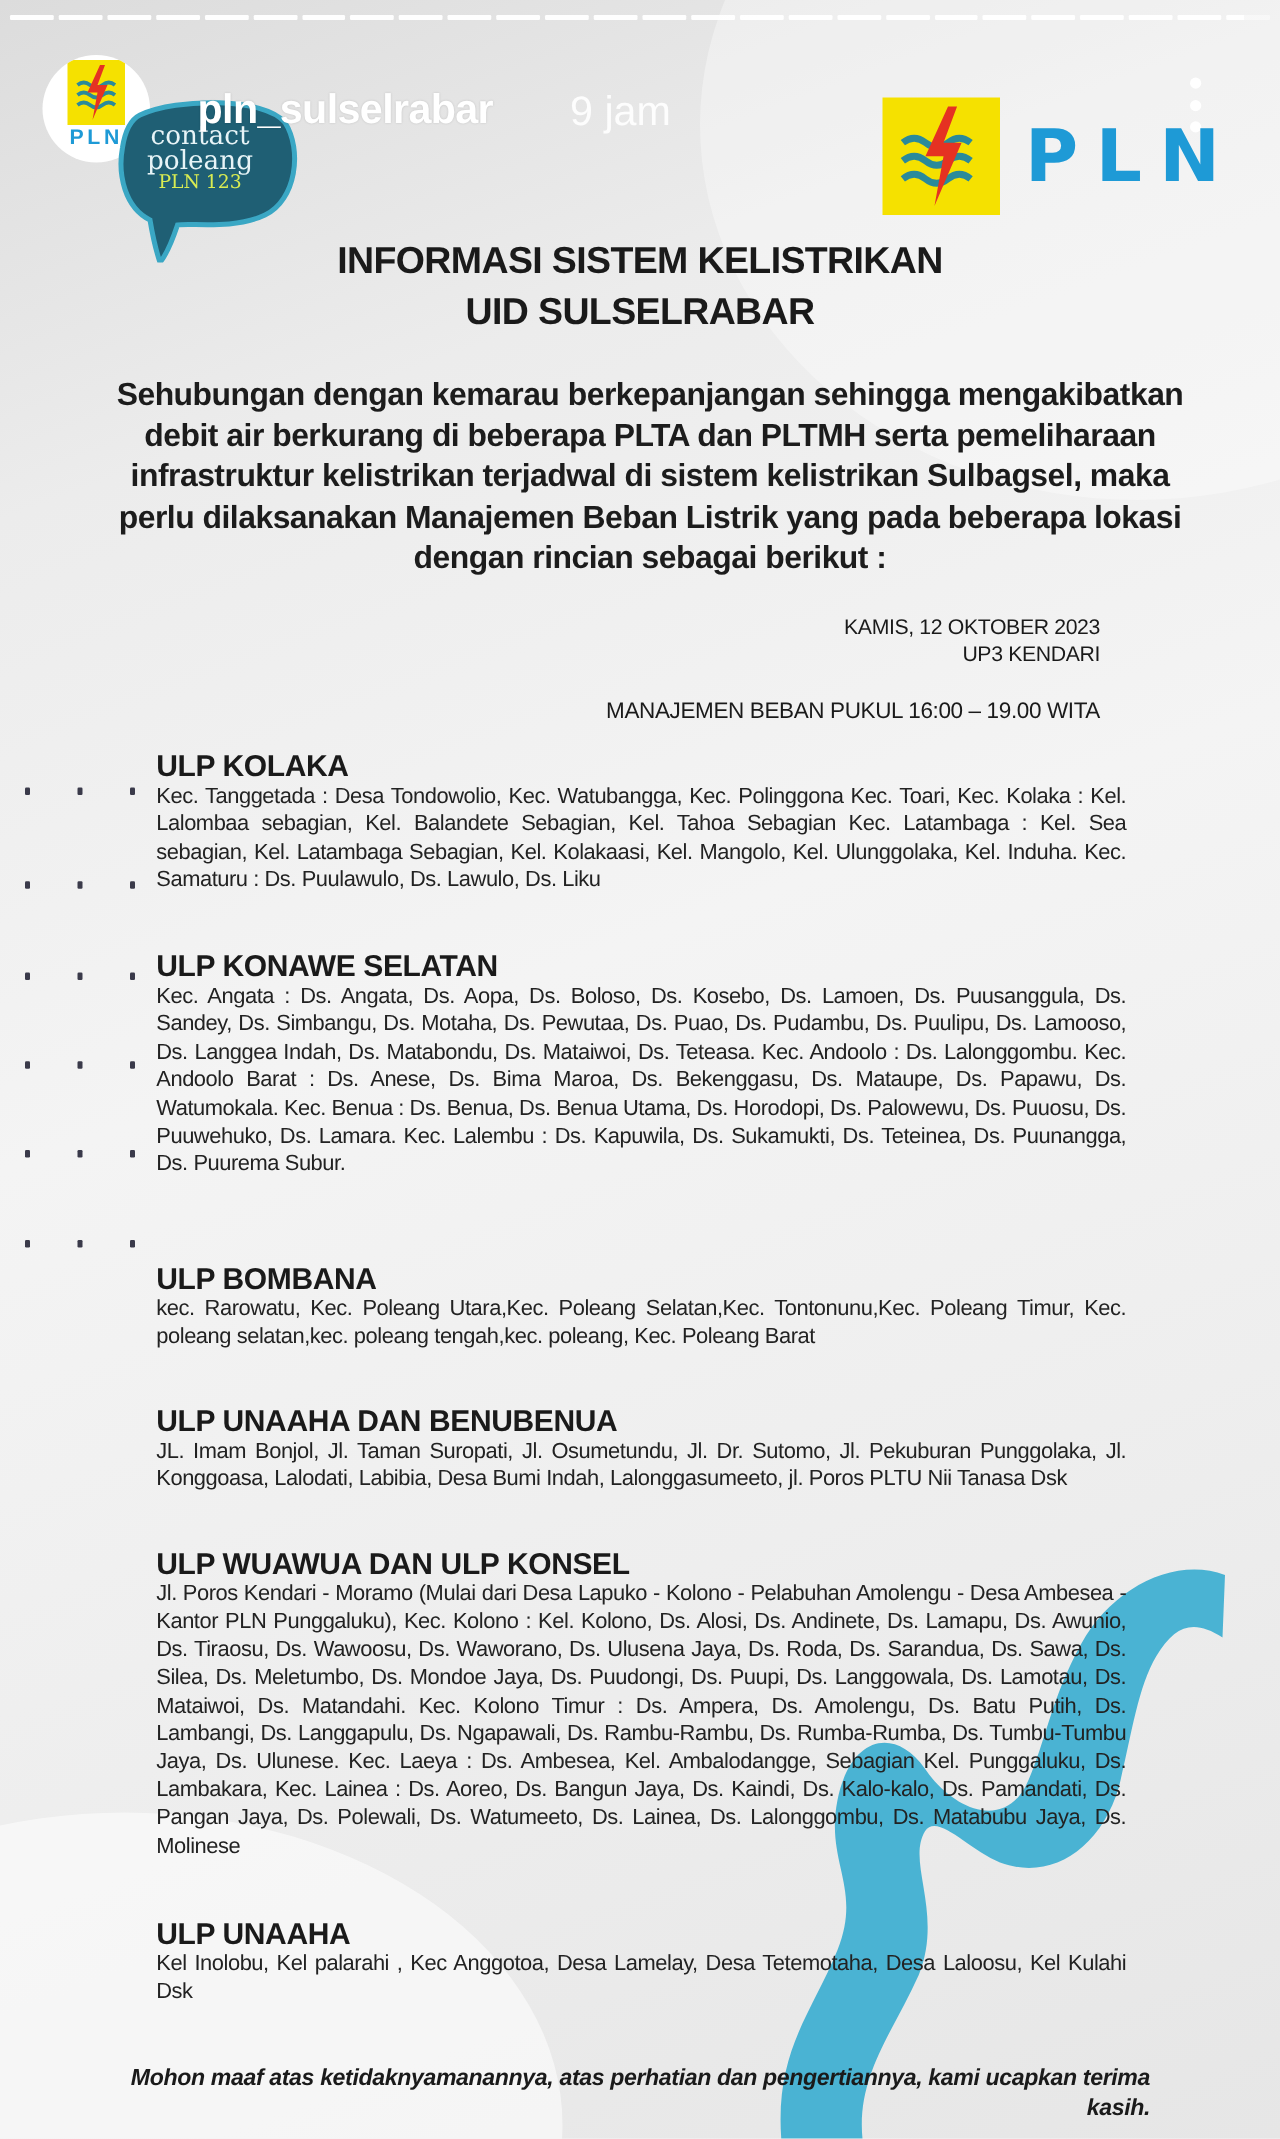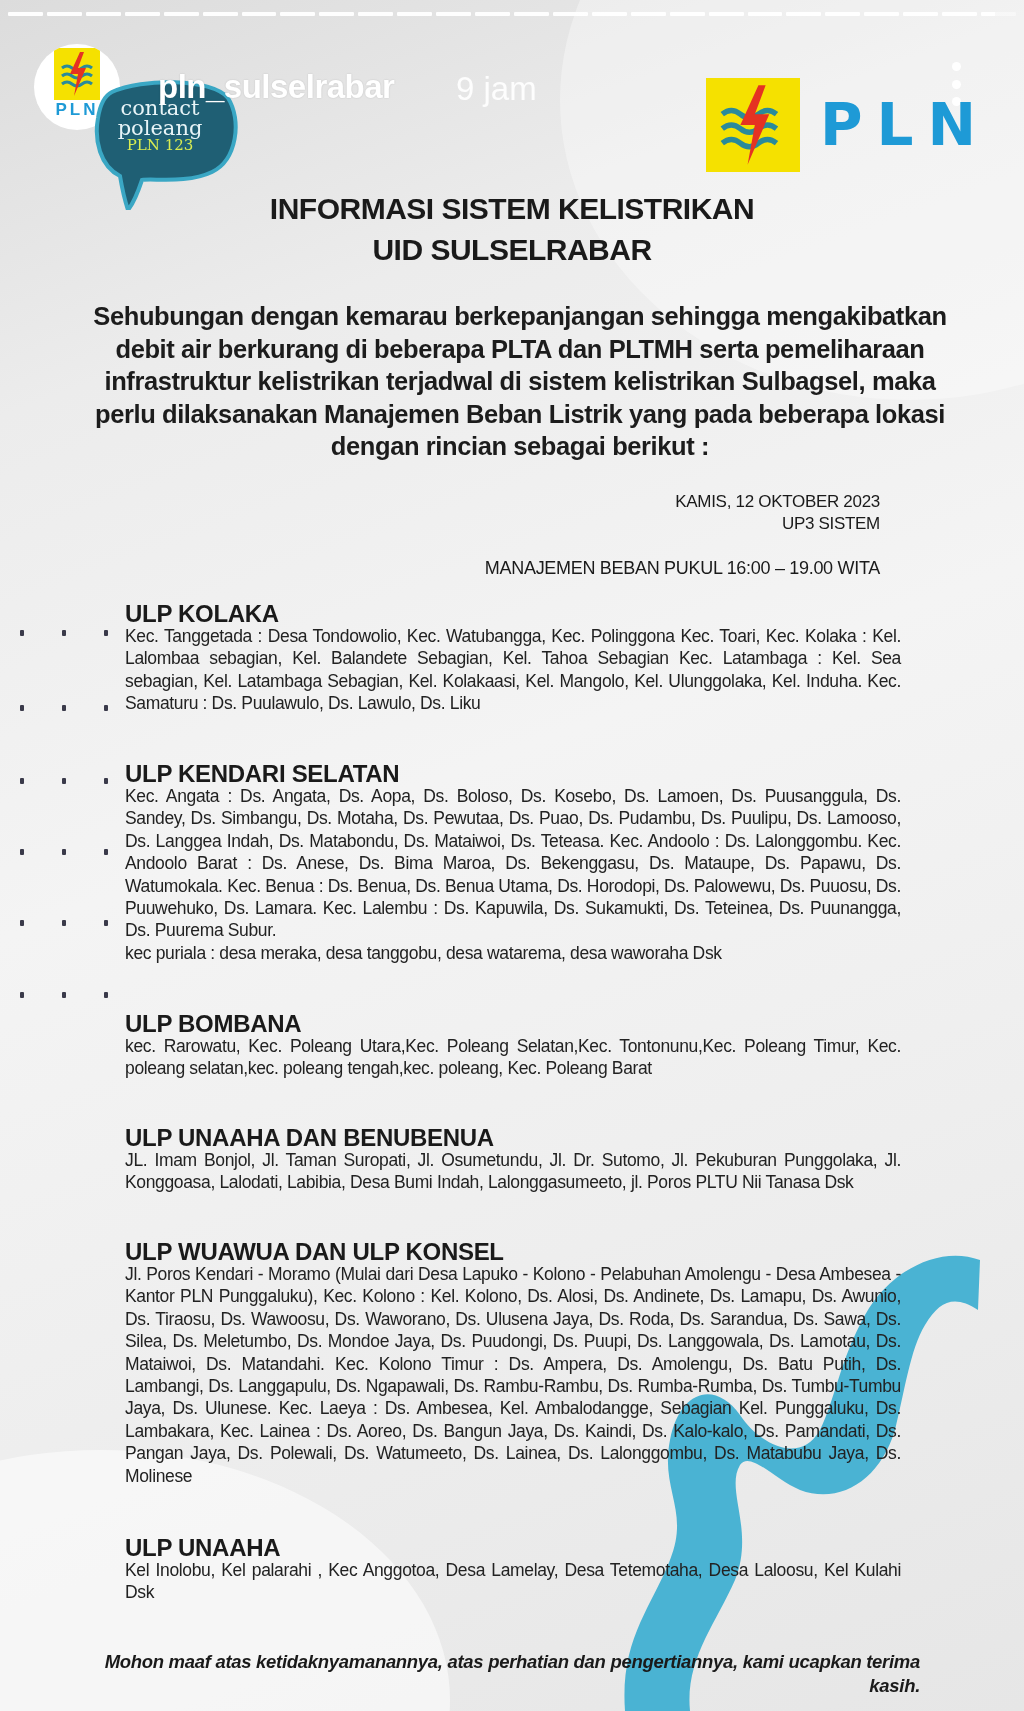--- a/index.html
+++ b/index.html
@@ -181,21 +181,21 @@
   </div>
   <div class="pln">PLN</div>
 </div>
 
 <div class="title" style="top:192px;">INFORMASI SISTEM KELISTRIKAN</div>
 <div class="title" style="top:233px;">UID SULSELRABAR</div>
 
 <div class="intro" style="top:300px;">Sehubungan dengan kemarau berkepanjangan sehingga mengakibatkan debit air berkurang di beberapa PLTA dan PLTMH serta pemeliharaan infrastruktur kelistrikan terjadwal di sistem kelistrikan Sulbagsel, maka perlu dilaksanakan Manajemen Beban Listrik yang pada beberapa lokasi dengan rincian sebagai berikut :</div>
 
 <div class="centerline" style="top:492px;">KAMIS, 12 OKTOBER 2023</div>
-<div class="centerline" style="top:514px;">UP3 SISTEM</div>
+<div class="centerline" style="top:514px;">UP3 KENDARI</div>
 <div class="centerline" style="top:558px; font-size:18px;">MANAJEMEN BEBAN PUKUL 16:00 – 19.00 WITA</div>
 
 <div class="dots" style="top:630px;">
     <span style="left:20px"></span>
     <span style="left:62px"></span>
     <span style="left:104px"></span>
   </div>
 <div class="dots" style="top:705px;">
     <span style="left:20px"></span>
     <span style="left:62px"></span>
@@ -221,23 +221,22 @@
     <span style="left:62px"></span>
     <span style="left:104px"></span>
   </div>
 
 <div class="section" style="top:603px;">
   <h3>ULP KOLAKA</h3>
   <p>Kec. Tanggetada : Desa Tondowolio, Kec. Watubangga, Kec. Polinggona Kec. Toari, Kec. Kolaka : Kel. Lalombaa sebagian, Kel. Balandete Sebagian, Kel. Tahoa Sebagian Kec. Latambaga : Kel. Sea sebagian, Kel. Latambaga Sebagian, Kel. Kolakaasi, Kel. Mangolo, Kel. Ulunggolaka, Kel. Induha. Kec. Samaturu : Ds. Puulawulo, Ds. Lawulo, Ds. Liku</p>
 </div>
 
 <div class="section" style="top:763px;">
-  <h3>ULP KENDARI SELATAN</h3>
+  <h3>ULP KONAWE SELATAN</h3>
   <p>Kec. Angata : Ds. Angata, Ds. Aopa, Ds. Boloso, Ds. Kosebo, Ds. Lamoen, Ds. Puusanggula, Ds. Sandey, Ds. Simbangu, Ds. Motaha, Ds. Pewutaa, Ds. Puao, Ds. Pudambu, Ds. Puulipu, Ds. Lamooso, Ds. Langgea Indah, Ds. Matabondu, Ds. Mataiwoi, Ds. Teteasa. Kec. Andoolo : Ds. Lalonggombu. Kec. Andoolo Barat : Ds. Anese, Ds. Bima Maroa, Ds. Bekenggasu, Ds. Mataupe, Ds. Papawu, Ds. Watumokala. Kec. Benua : Ds. Benua, Ds. Benua Utama, Ds. Horodopi, Ds. Palowewu, Ds. Puuosu, Ds. Puuwehuko, Ds. Lamara. Kec. Lalembu : Ds. Kapuwila, Ds. Sukamukti, Ds. Teteinea, Ds. Puunangga, Ds. Puurema Subur.</p>
-  <p style="text-align:left;">kec puriala : desa meraka, desa tanggobu, desa watarema, desa waworaha Dsk</p>
 </div>
 
 <div class="section" style="top:1013px;">
   <h3>ULP BOMBANA</h3>
   <p>kec. Rarowatu, Kec. Poleang Utara,Kec. Poleang Selatan,Kec. Tontonunu,Kec. Poleang Timur, Kec. poleang selatan,kec. poleang tengah,kec. poleang, Kec. Poleang Barat</p>
 </div>
 
 <div class="section" style="top:1127px;">
   <h3>ULP UNAAHA DAN BENUBENUA</h3>
   <p>JL. Imam Bonjol, Jl. Taman Suropati, Jl. Osumetundu, Jl. Dr. Sutomo, Jl. Pekuburan Punggolaka, Jl. Konggoasa, Lalodati, Labibia, Desa Bumi Indah, Lalonggasumeeto, jl. Poros PLTU Nii Tanasa Dsk</p>

